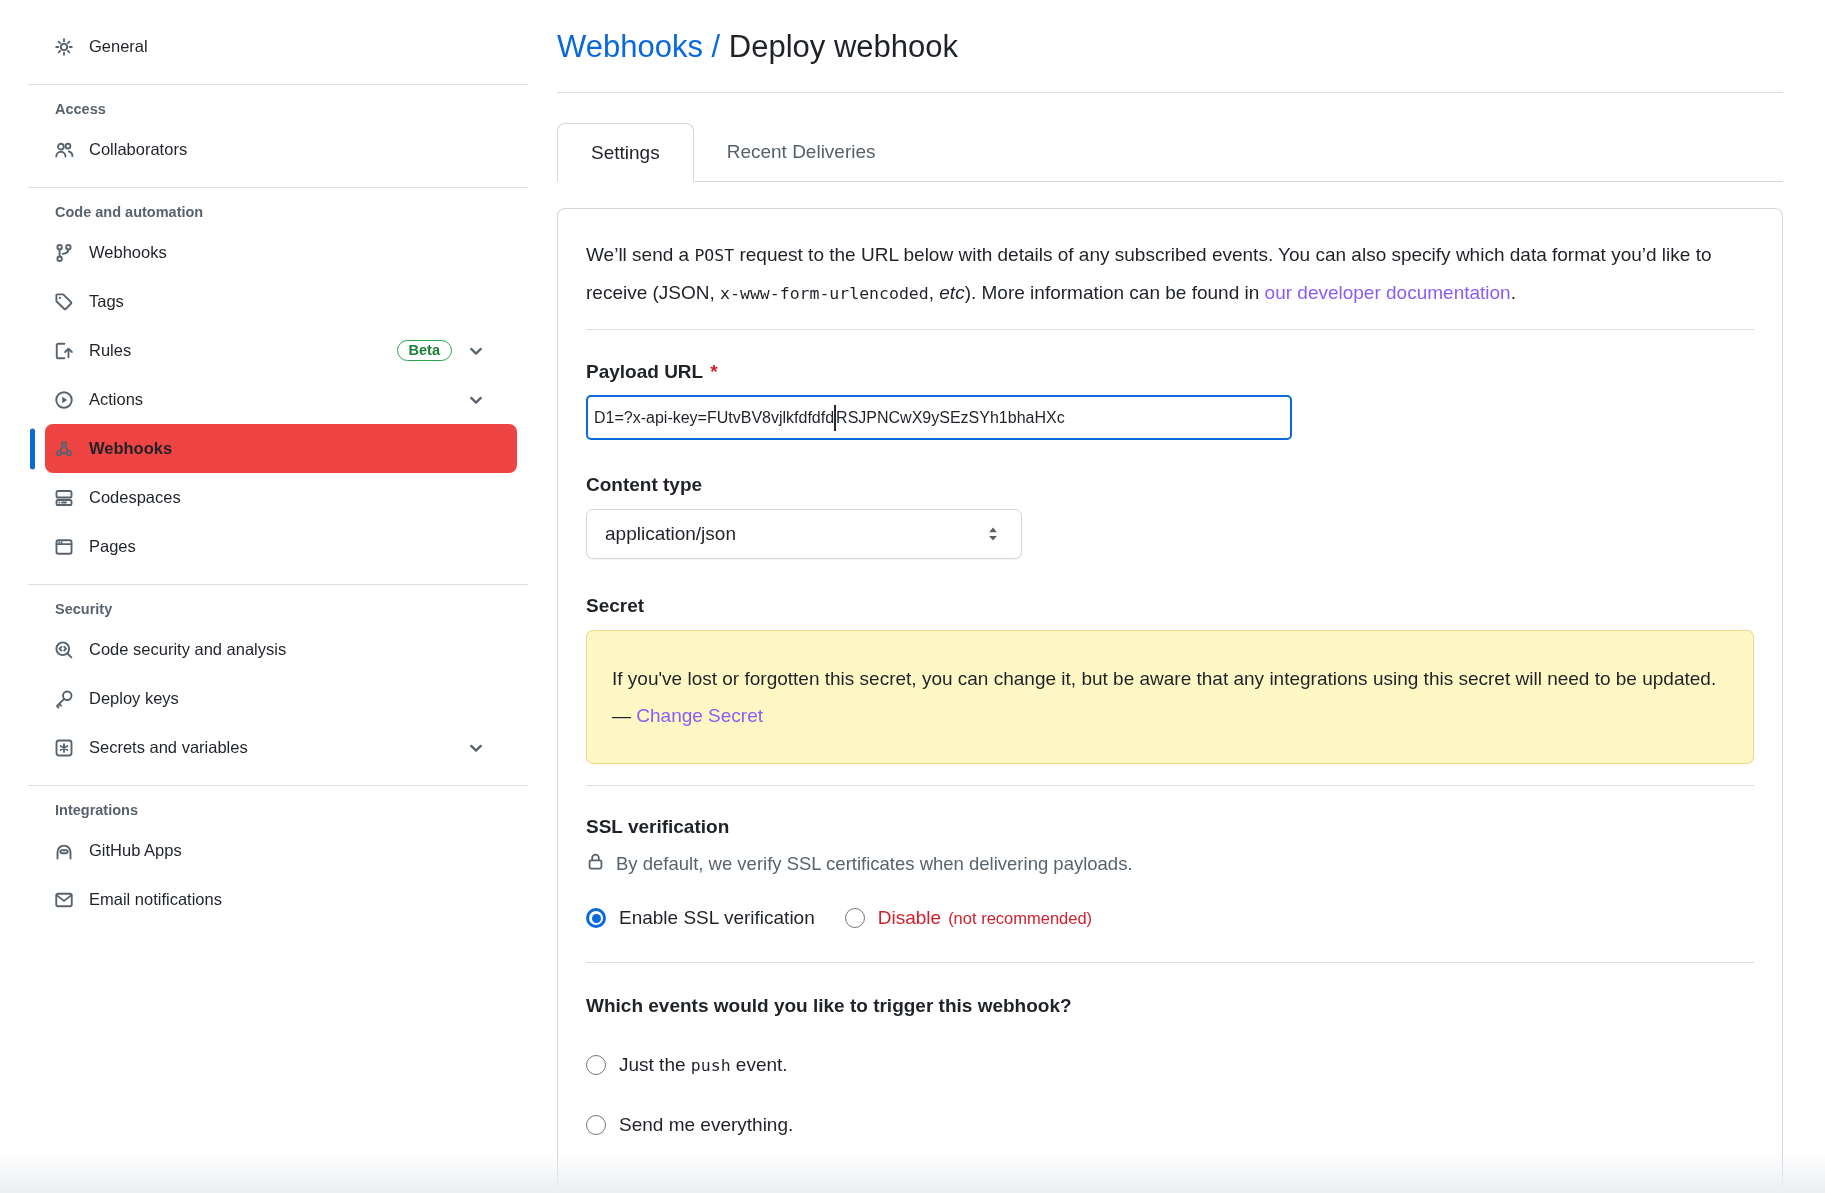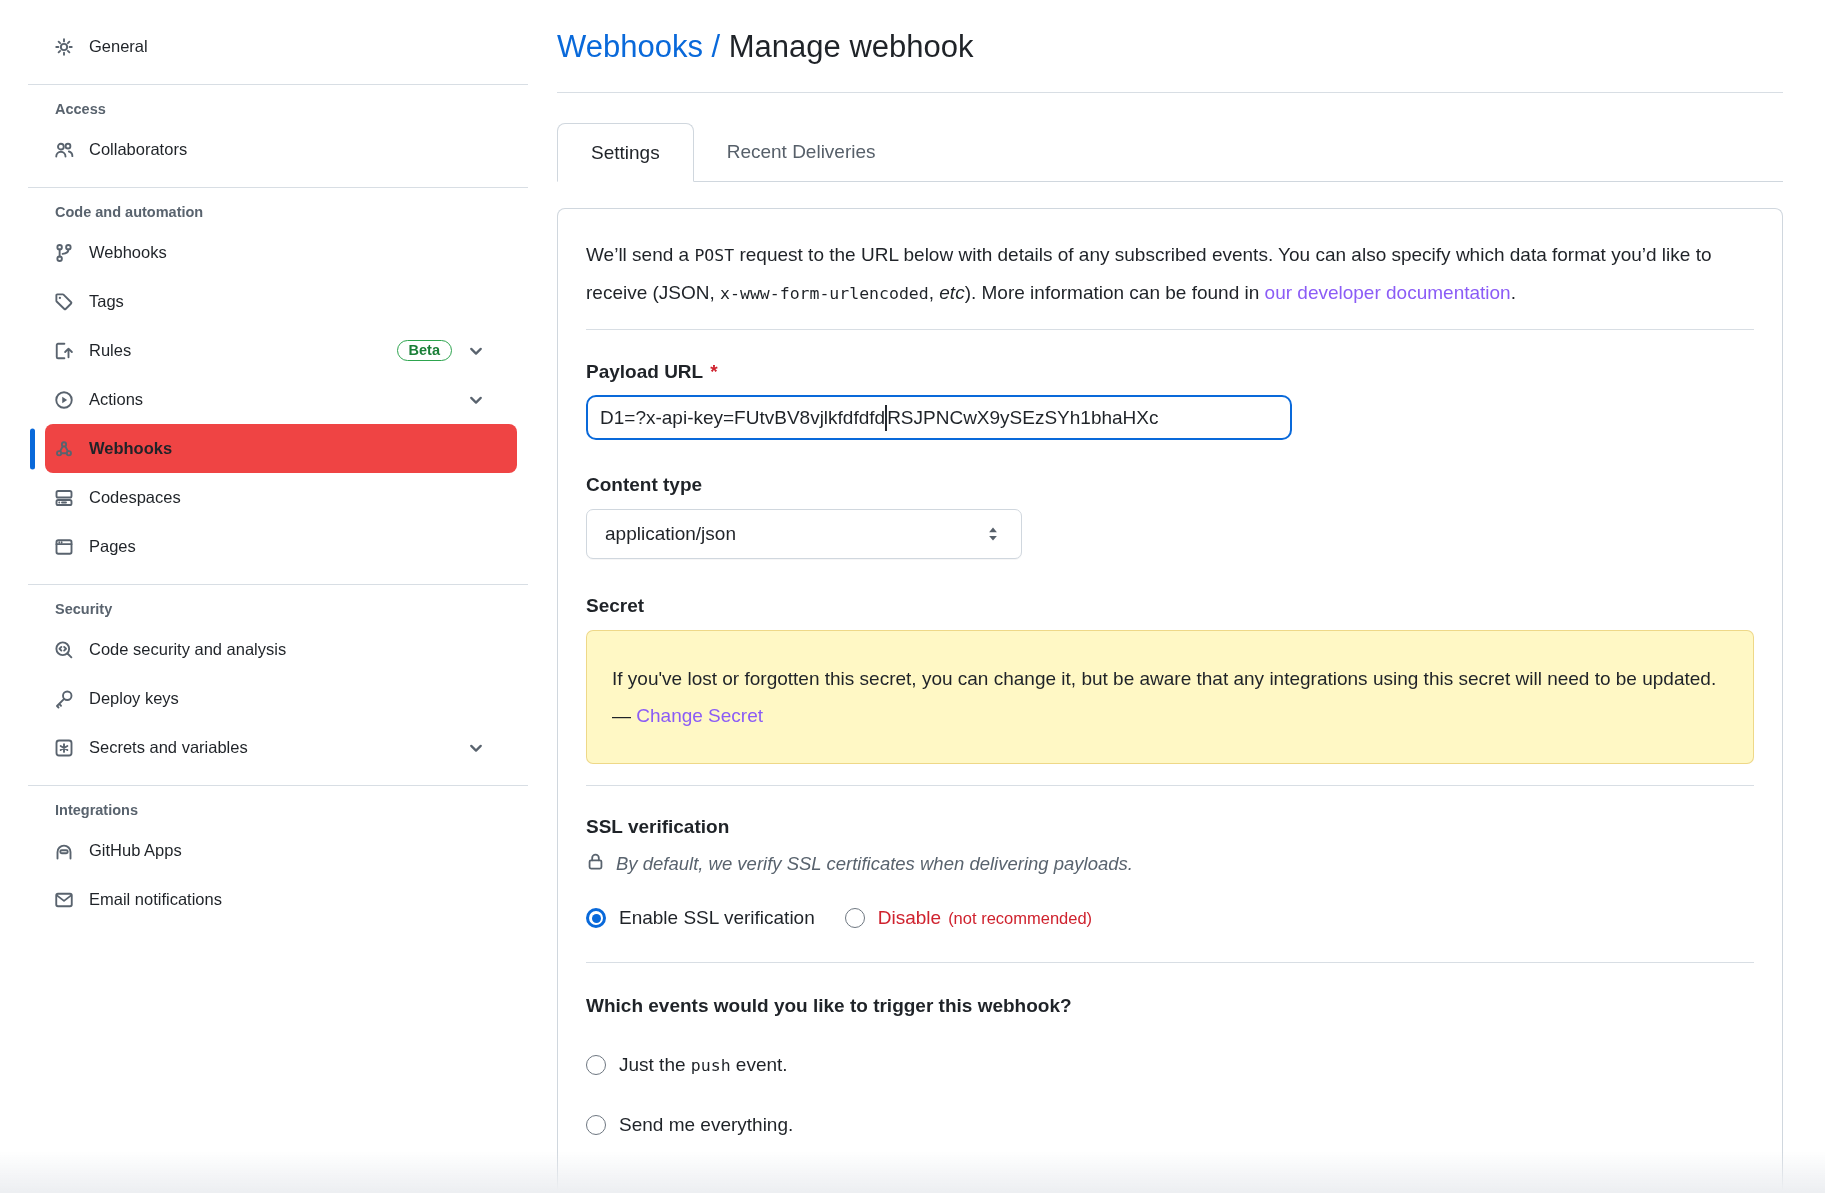--- a/index.html
+++ b/index.html
@@ -40,37 +40,37 @@
   .mono { font-family:"DejaVu Sans Mono", monospace; font-size:16.5px; }
   .italic { font-style:italic; }
   .bold { font-weight:400; }
   a.link, .link { color:#8b5cf6; text-decoration:none; cursor:pointer; }
   .rule { border:0; border-top:1px solid #d8dee4; }
   .r1 { margin-top:17px; } .r2 { margin-top:21px; } .r3 { margin-top:33px; }
 
   .field-label { font-size:19px; font-weight:700; }
   .req { color:#cf222e; margin-left:7px; font-weight:700; }
   .lbl-payload { margin-top:31px; }
-  .input-box { margin-top:12px; width:706px; height:45px; border:2px solid #0969da; border-radius:10px;
-               display:flex; align-items:center; padding:0 12px; font-size:19px; background:#fff;
+  .input-box { margin-top:12px; width:706px; height:45px; border:2px solid #0969da; border-radius:5px;
+               display:flex; align-items:center; padding:0 6px; font-size:16px; background:#fff;
                white-space:pre; overflow:hidden; cursor:text; }
   .caret { width:2px; height:26px; background:#24292f; display:inline-block; flex:none; }
 
   .lbl-content { margin-top:34px; }
   .select { margin-top:13px; width:436px; height:50px; border:1px solid #d0d7de; border-radius:7px;
             display:flex; align-items:center; padding:0 18px; font-size:19px; background:#fff;
             box-shadow:0 1px 0 rgba(31,35,40,0.04); cursor:pointer; }
   .select .arrows { margin-left:auto; display:inline-flex; }
 
   .lbl-secret { margin-top:36px; }
   .flash { margin-top:13px; background:#fff8c5; border:1px solid rgba(212,167,44,0.4); border-radius:7px;
            padding:29px 25px; font-size:19px; line-height:37px; }
 
   .ssl-head { margin-top:30px; }
-  .ssl-note { margin-top:14px; display:flex; align-items:center; gap:11px; color:#59636e; font-size:18.5px;font-style:italic; }
+  .ssl-note { margin-top:14px; display:flex; align-items:center; gap:11px; color:#59636e; font-size:18.5px; }
   .radio-row { margin-top:31px; display:flex; align-items:center; font-size:19px; }
   .radio { width:20px; height:20px; border-radius:50%; background:#fff; flex:none; cursor:pointer; }
   .radio.unchecked { border:1.5px solid #6e7781; }
   .radio.checked { border:3px solid #0969da; position:relative; }
   .radio.checked::after { content:""; position:absolute; inset:2.5px; background:#0969da; border-radius:50%; }
   .radio-label { margin-left:13px; }
   .gap30 { width:30px; flex:none; }
   .danger { color:#cf222e; }
   .danger-note { color:#cf222e; font-size:16.5px; margin-left:7px; }
 
@@ -241,21 +241,21 @@
         <svg width="20" height="20" viewBox="0 0 16 16">
           <rect x="1.8" y="3" width="12.4" height="10" rx="1.4"></rect>
           <path d="M2.3 4.3L8 8.7l5.7-4.4"></path>
         </svg>
       </span>
       <span class="side-label">Email notifications</span>
     </div>
   </nav>
 
 <div id="main">
-  <h1 class="page-title"><a class="crumb">Webhooks /</a> <span>Manage webhook</span></h1>
+  <h1 class="page-title"><a class="crumb">Webhooks /</a> <span>Deploy webhook</span></h1>
   <hr class="title-rule">
 
   <div class="tabnav">
     <div class="tab active">Settings</div>
     <div class="tab inactive">Recent Deliveries</div>
   </div>
 
   <div class="panel">
     <p class="intro"><span>We’ll send a </span><span class="mono">POST</span><span> request to the URL below with details of any subscribed events. You can also specify which data format you’d like to receive (JSON, </span><span class="mono">x-www-form-urlencoded</span><span>, </span><span class="italic">etc</span><span>). More information can be found in </span><a class="link">our developer documentation</a><span>.</span></p>
     <hr class="rule r1">

